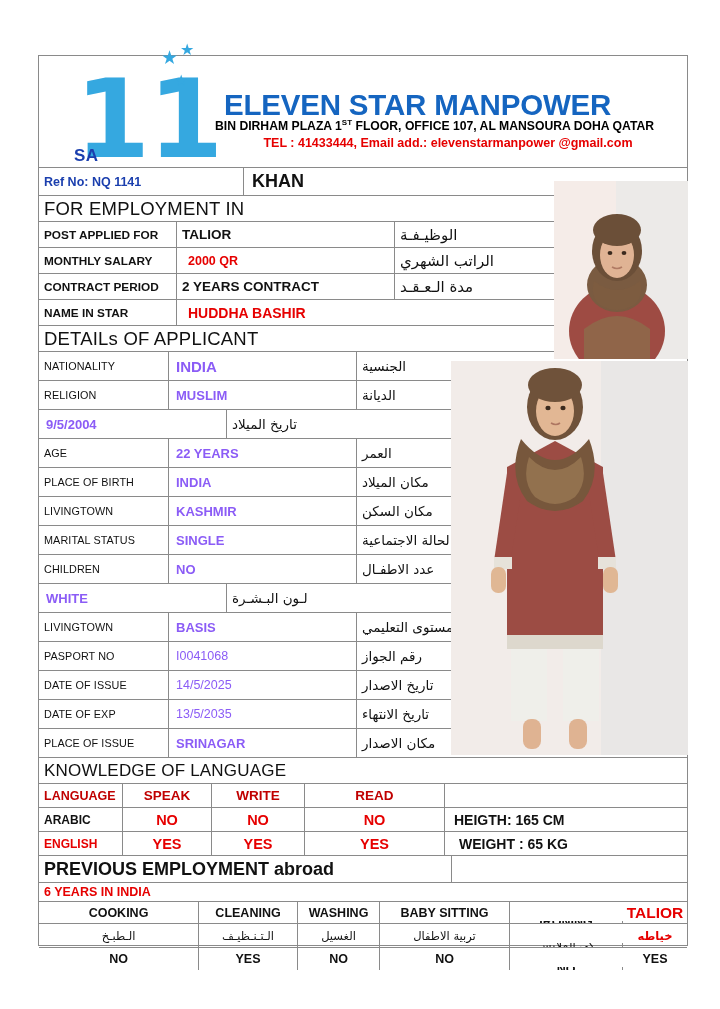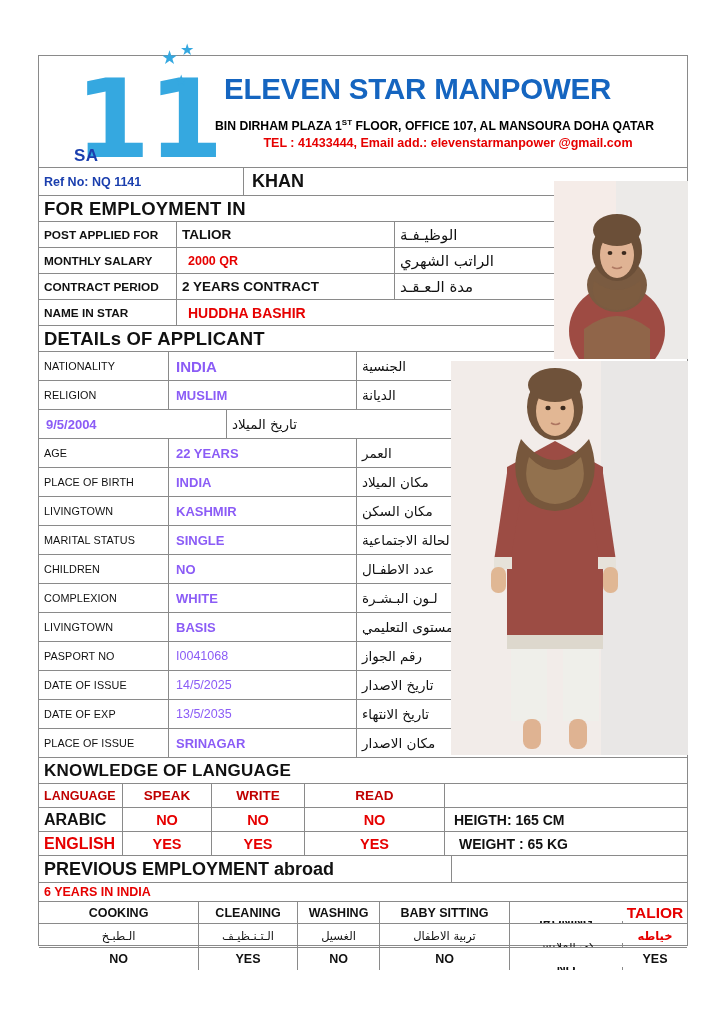--- a/index.html
+++ b/index.html
@@ -28,21 +28,21 @@
   }
   .star{position:absolute;color:#35a8e0;line-height:1;}
   .star.s1{left:92px;top:-2px;font-size:19px;}
   .star.s2{left:111px;top:-8px;font-size:16px;}
   .star.s3{left:105px;top:23px;font-size:16px;}
   .sa{
     position:absolute;left:5px;top:96px;
     font-size:17px;font-weight:bold;color:#1b3fae;letter-spacing:.5px;
   }
   .company{
-    position:absolute;left:185px;top:16px;right:8px;
+    position:absolute;left:185px;top:32px;right:8px;
     font-size:29.5px;font-weight:bold;color:#1565c0;
     letter-spacing:-.2px;white-space:nowrap;
   }
   .addr{
     position:absolute;left:176px;top:62px;right:6px;
     font-size:12.2px;font-weight:bold;color:#000;white-space:nowrap;
   }
   .addr sup{font-size:8px;vertical-align:super;}
   .tel{
     position:absolute;left:176px;top:80px;right:6px;
@@ -54,21 +54,21 @@
   .row{display:flex;border-bottom:1px solid #8a8a8a;box-sizing:border-box;}
   .cell{box-sizing:border-box;padding:1px 5px;display:flex;align-items:center;overflow:hidden;}
   .bdr-r{border-right:1px solid #8a8a8a;}
 
   
   .ref-row{height:28px;}
   .ref-no{width:205px;font-size:12.5px;font-weight:bold;color:#1b3fae;}
   .surname{flex:1;font-size:18px;font-weight:bold;color:#111;padding-left:8px;}
 
   
-  .banner{height:25px;font-size:18.5px;font-weight:bold;color:#111;letter-spacing:.2px;}
+  .banner{height:25px;font-size:18.5px;font-weight:normal;color:#111;letter-spacing:.2px;}
   .banner.small{font-size:17px;}
 
   
   .emp-row{height:26px;}
   .emp-label{width:138px;font-size:11.8px;font-weight:bold;color:#111;}
   .emp-value{width:218px;font-size:13.5px;font-weight:bold;color:#111;}
   .emp-value.red{color:#e60000;font-size:12.5px;padding-left:11px;}
   .emp-ar{flex:1;justify-content:flex-end;font-size:15px;color:#111;
           direction:rtl;font-family:"DejaVu Sans",sans-serif;padding-right:6px;}
 
@@ -86,21 +86,21 @@
 
   
   .lang-head-row,.lang-row{height:24px;}
   .lang-c1{width:84px;justify-content:flex-start;}
   .lang-c2{width:89px;justify-content:center;}
   .lang-c3{width:93px;justify-content:center;}
   .lang-c4{width:140px;justify-content:center;}
   .lang-head{font-size:13.5px;font-weight:bold;color:#c00000;}
   .lang-head.c1{font-size:12.5px;}
   .lang-cellv{font-size:14.5px;font-weight:bold;color:#e60000;}
-  .lang-name{font-size:16px;font-weight:bold;color:#111;}
+  .lang-name{font-size:12px;font-weight:bold;color:#111;}
   .lang-name.red{color:#e60000;}
   .measure{flex:1;font-size:14px;font-weight:bold;color:#111;padding-left:9px;}
   .measure.indent{padding-left:14px;}
 
   
   .prev-banner-row{height:27px;}
   .prev-banner{width:413px;font-size:18px;font-weight:bold;color:#111;}
   .prev-blank{flex:1;}
   .years-row{height:19px;}
   .years{flex:1;font-size:12.5px;font-weight:bold;color:#e60000;}
@@ -213,21 +213,20 @@
       <div class="cell det-label bdr-r">MARITAL STATUS</div>
       <div class="cell det-value bdr-r">SINGLE</div>
       <div class="cell det-ar">الحالة الاجتماعية</div>
     </div>
     <div class="row det-row">
       <div class="cell det-label bdr-r">CHILDREN</div>
       <div class="cell det-value bdr-r">NO</div>
       <div class="cell det-ar">عدد الاطفـال</div>
     </div>
     <div class="row det-row">
-      <div class="cell det-label bdr-r">COMPLEXION</div>
       <div class="cell det-value bdr-r">WHITE</div>
       <div class="cell det-ar">لـون البـشـرة</div>
     </div>
     <div class="row det-row">
       <div class="cell det-label bdr-r">LIVINGTOWN</div>
       <div class="cell det-value bdr-r">BASIS</div>
       <div class="cell det-ar">المستوى التعليمي</div>
     </div>
     <div class="row det-row">
       <div class="cell det-label bdr-r">PASPORT NO</div>

